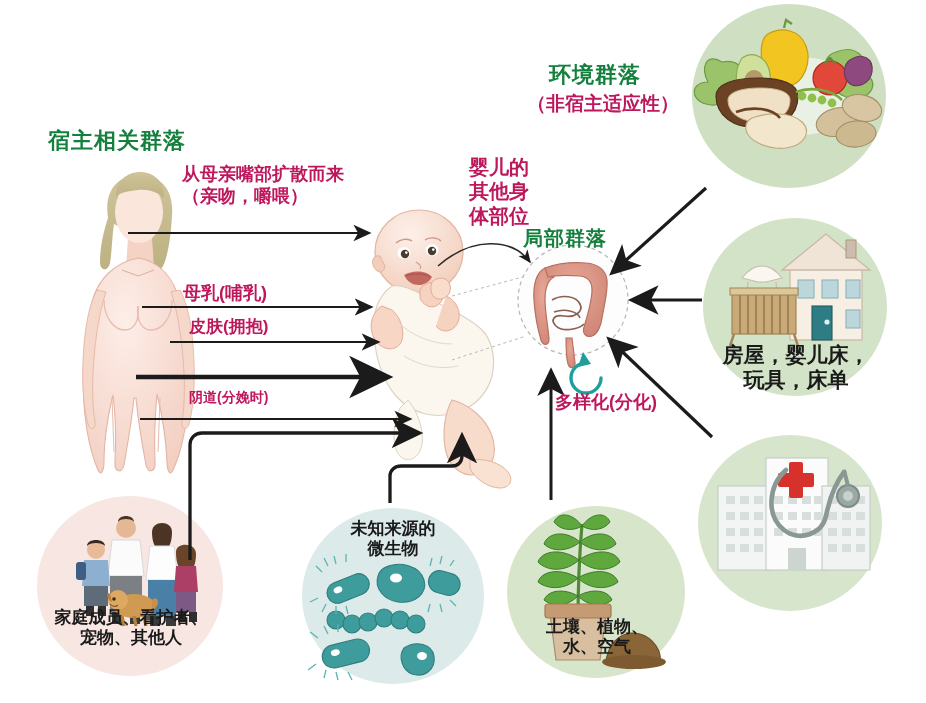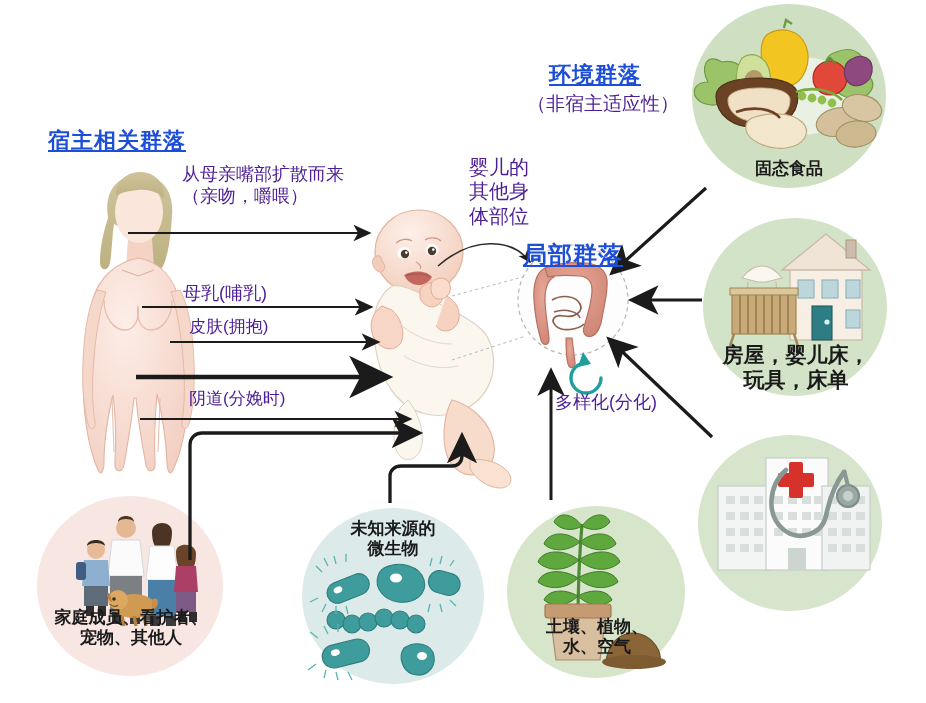--- a/index.html
+++ b/index.html
@@ -3,22 +3,22 @@
 <meta charset="utf-8">
 <style>
   html,body{margin:0;padding:0;background:#ffffff;}
   body{
     font-family:"Liberation Sans","DejaVu Sans",sans-serif;
     width:926px;height:703px;overflow:hidden;position:relative;
   }
   #stage{position:relative;width:926px;height:703px;background:#fff;overflow:hidden;}
   svg.layer{position:absolute;left:0;top:0;width:926px;height:703px;}
   .txt{position:absolute;white-space:pre;line-height:1.22;}
-  .title-blue{color:#1d4ed8;font-weight:bold;text-decoration:underline;}
-  .lbl-black{color:#4c1d95;font-weight:normal;}
+  .title-blue{color:#15803d;font-weight:bold;}
+  .lbl-black{color:#be185d;font-weight:bold;}
   .circ-cap{position:absolute;text-align:center;color:#1a1a1a;font-weight:bold;line-height:1.2;white-space:pre;}
 </style>
 </head>
 <body>
 
 <div id="stage">
 
   <svg class="layer" viewBox="0 0 926 703">
     <defs>
       <radialGradient id="skinG" cx="40%" cy="30%" r="80%">
@@ -439,39 +439,38 @@
       <path d="M583,352 L591,364 L578,367 Z" fill="#1f9e9e"></path>
     </g>
   </svg>
 
   <div class="txt title-blue" style="left:48px;top:128px;font-size:22px;letter-spacing:1px;">宿主相关群落</div>
 
   <div class="txt title-blue" style="left:549px;top:62px;font-size:22px;letter-spacing:1px;">环境群落</div>
 
   <div class="txt lbl-black" style="left:527px;top:92px;font-size:19px;">（非宿主适应性）</div>
 
-  <div class="txt title-blue" style="left:523px;top:226px;font-size:24px;letter-spacing:1px;margin-top:14px;">局部群落</div>
+  <div class="txt title-blue" style="left:523px;top:226px;font-size:20px;letter-spacing:1px;">局部群落</div>
 
   <div class="txt lbl-black" style="left:182px;top:164px;font-size:18px;">从母亲嘴部扩散而来
 （亲吻，嚼喂）</div>
 
   <div class="txt lbl-black" style="left:469px;top:155px;font-size:20px;">婴儿的
 其他身
 体部位</div>
 
   <div class="txt lbl-black" style="left:183px;top:283px;font-size:18px;">母乳(哺乳)</div>
 
   <div class="txt lbl-black" style="left:189px;top:317px;font-size:17px;">皮肤(拥抱)</div>
 
 
-  <div class="txt lbl-black" style="left:189px;top:389px;font-size:17px;">阴道(分娩时)</div>
+  <div class="txt lbl-black" style="left:189px;top:389px;font-size:14px;">阴道(分娩时)</div>
 
   <div class="txt lbl-black" style="left:555px;top:392px;font-size:18px;">多样化(分化)</div>
 
-  <div class="circ-cap" style="left:713px;top:159px;width:152px;font-size:17px;">固态食品</div>
 
   <div class="circ-cap" style="left:714px;top:342px;width:164px;font-size:21px;">房屋，婴儿床，
 玩具，床单</div>
 
 
   <div class="circ-cap" style="left:26px;top:608px;width:210px;font-size:17px;">家庭成员、看护者、
 宠物、其他人</div>
 
   <div class="circ-cap" style="left:515px;top:617px;width:164px;font-size:17px;">土壤、植物、
 水、空气</div>

